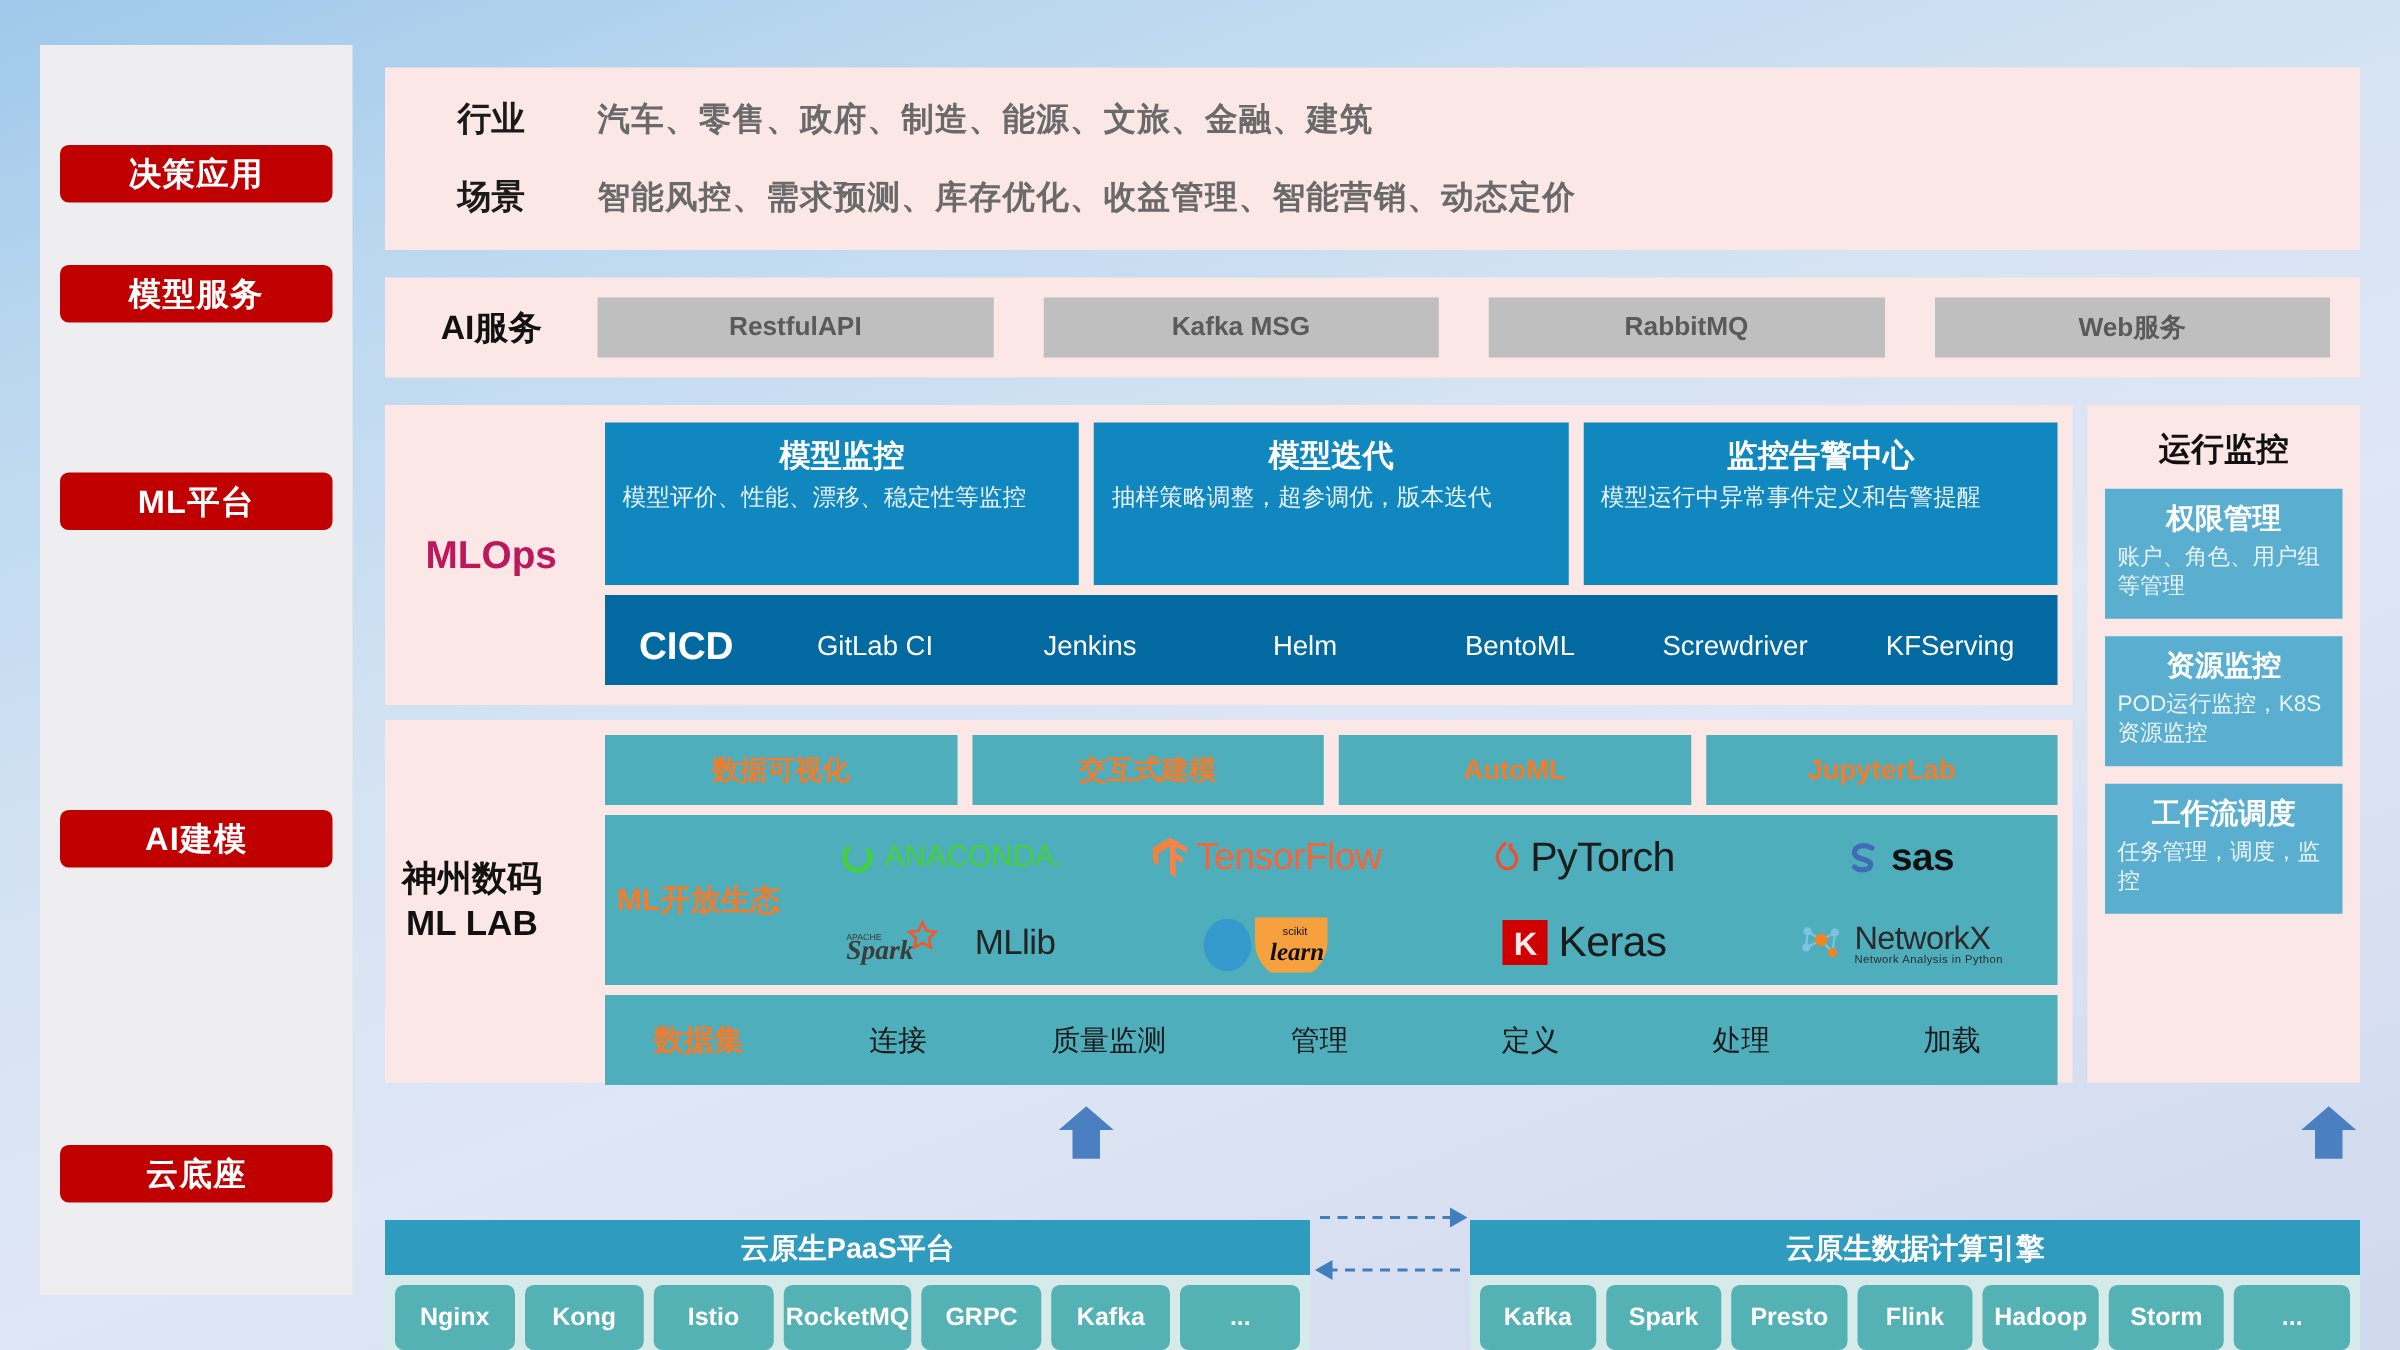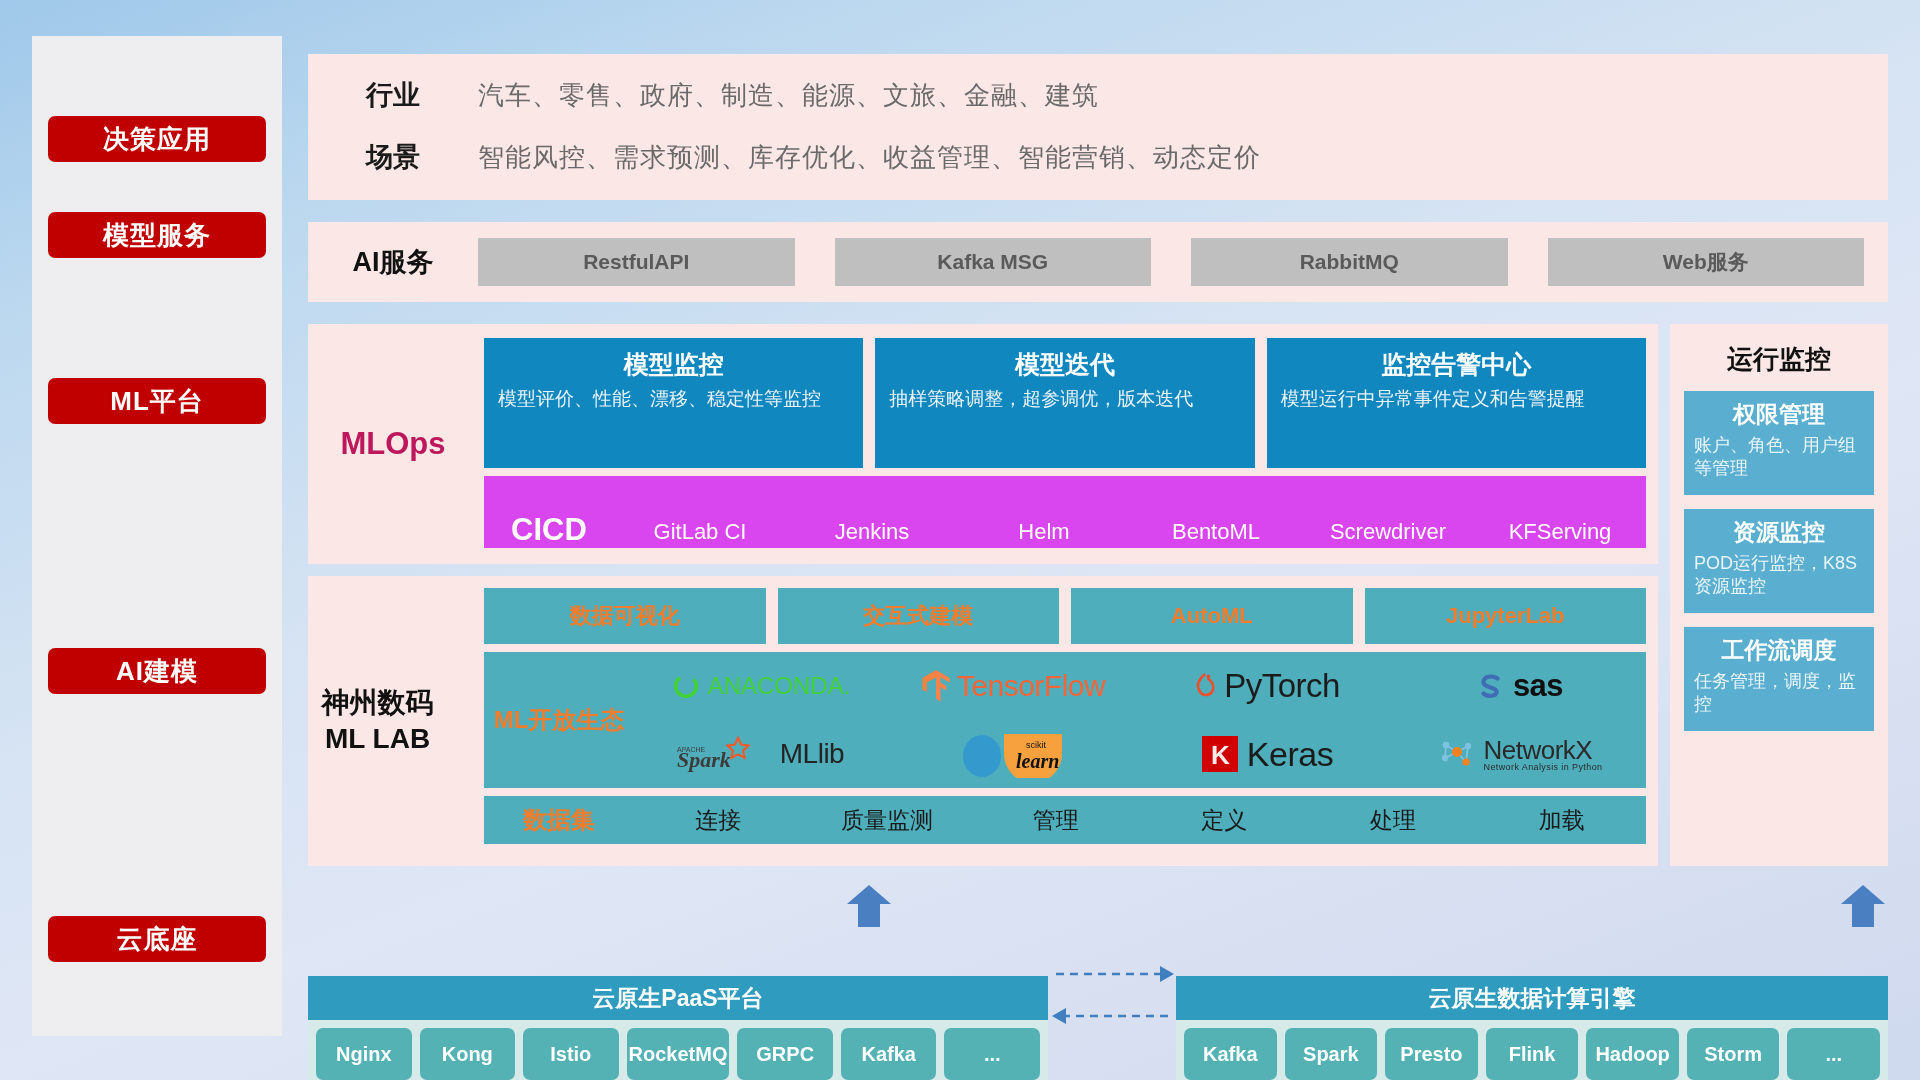--- a/index.html
+++ b/index.html
@@ -32,21 +32,21 @@
 
   .band{ background:#fbe7e6; position:absolute; left:0; }
 
   
   #band-industry{ top:18px; width:1580px; height:146px; }
   .kv-row{ display:flex; align-items:center; height:62px; }
   .kv-key{
     width:170px; text-align:center; font-size:27px; font-weight:bold; color:#1a1a1a;
     flex:0 0 170px;
   }
-  .kv-val{ font-size:26px; color:#6a6a6a; letter-spacing:1px; }
+  .kv-val{ font-size:26px; color:#6a6a6a; letter-spacing:1px;font-weight:bold; }
 
   
   #band-aiservice{ top:186px; width:1580px; height:80px; display:flex; align-items:center; }
   #aisvc-title{ width:170px; flex:0 0 170px; text-align:center; font-size:27px; font-weight:bold; color:#111; }
   #aisvc-chips{ flex:1; display:flex; gap:40px; padding-right:24px; }
   .svc-chip{
     flex:1; height:48px; background:#bfbfbf; color:#5a5a5a;
     display:flex; align-items:center; justify-content:center;
     font-size:21px; font-weight:bold;
   }
@@ -60,21 +60,21 @@
   }
   #mlops-cards{ position:absolute; left:176px; top:14px; right:12px; height:130px; display:flex; gap:12px; }
   .mlops-card{
     flex:1; background:#1087bf; color:#fff; padding:10px 14px 8px 14px;
   }
   .mlops-card h4{ font-size:25px; text-align:center; font-weight:bold; margin-bottom:6px; }
   .mlops-card p{ font-size:19px; line-height:1.28; color:#e8f3fa; font-weight:normal; }
 
   #cicd-bar{
     position:absolute; left:176px; top:152px; right:12px; height:72px;
-    background:#d946ef; display:flex; align-items:flex-end; padding-top:10px;
+    background:#0369a1; display:flex; align-items:center; padding-top:10px;
   }
   #cicd-label{ width:130px; flex:0 0 130px; text-align:center; font-size:31px; font-weight:bold; color:#fff; }
   .cicd-item{
     flex:1; text-align:center; font-size:22px; color:#fff;
     line-height:1.1; word-break:break-all; padding:4px 2px;
   }
 
   
   #band-model{ top:540px; width:1350px; height:290px; }
   #model-title{
@@ -93,21 +93,21 @@
   }
   #eco-label{
     width:150px; flex:0 0 150px; text-align:center;
     font-size:24px; font-weight:bold; color:#f07c2c;
   }
   #eco-logos{ flex:1; display:grid; grid-template-columns:repeat(4,1fr); grid-template-rows:1fr 1fr; align-items:center; justify-items:center; height:100%; }
   .logo{ display:flex; align-items:center; gap:7px; }
   .logo-txt{ font-size:27px; letter-spacing:-0.5px; }
 
   #data-row{
-    position:absolute; left:176px; top:220px; right:12px; height:48px;
+    position:absolute; left:176px; top:220px; right:12px; height:72px;
     background:#4eaebb; display:flex; align-items:center;
   }
   #data-label{ width:150px; flex:0 0 150px; text-align:center; font-size:24px; font-weight:bold; color:#f07c2c; }
   .data-item{ flex:1; text-align:center; font-size:23px; color:#1a1a1a; }
 
   
   #band-monitor{
     position:absolute; left:1362px; top:288px; width:218px; height:542px;
     background:#fbe7e6; padding:10px;
   }

